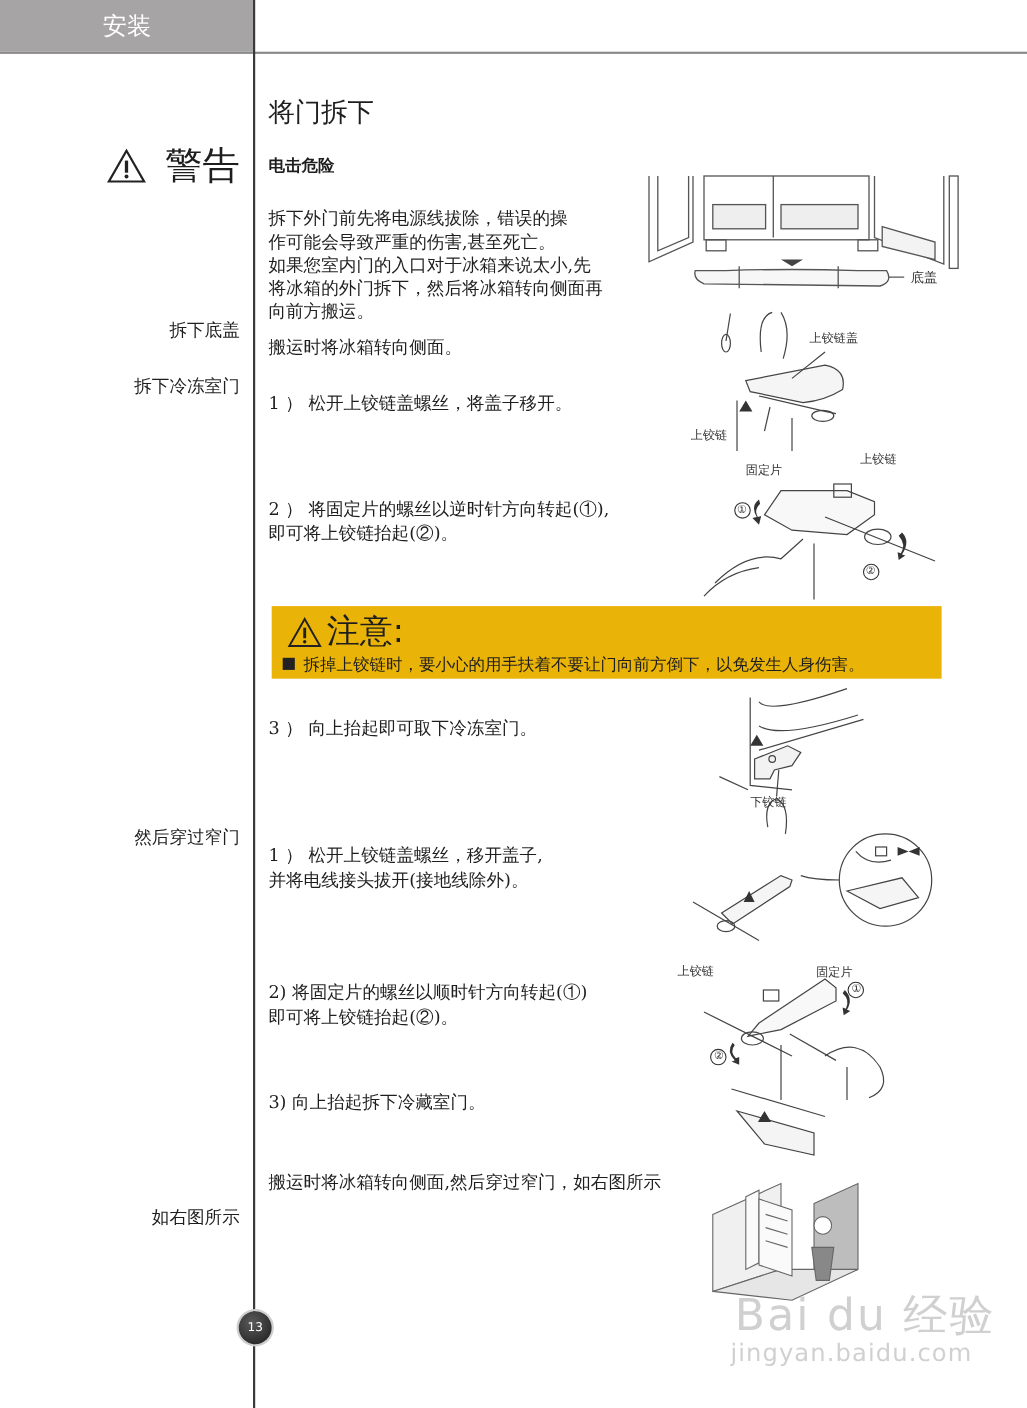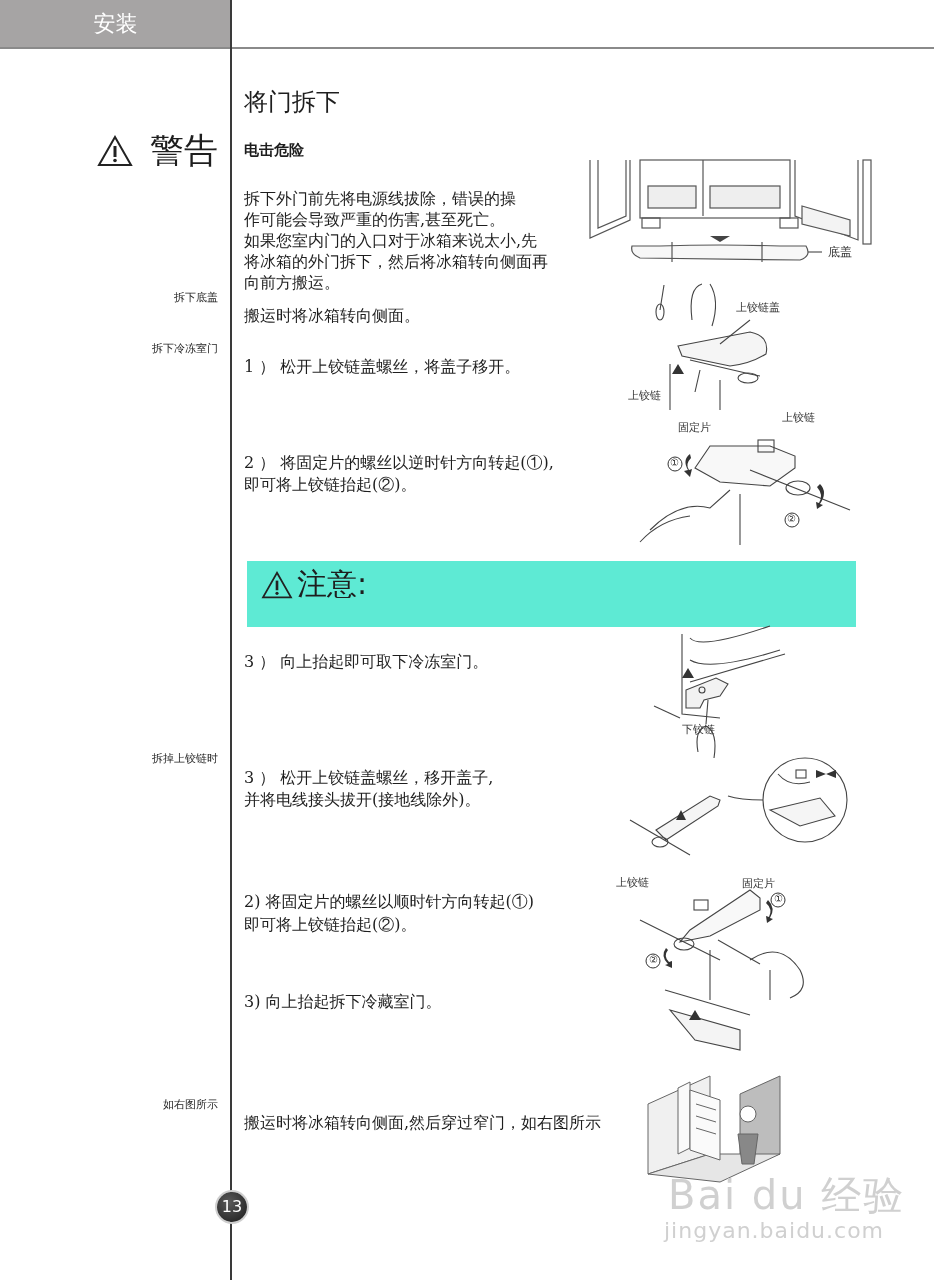--- a/index.html
+++ b/index.html
@@ -7,35 +7,35 @@
          font-family:"DejaVu Serif","Liberation Serif",serif; color:#1e1e1e; }
   .sans { font-family:"DejaVu Sans","Liberation Sans",sans-serif; }
 
   
   .hdr-tab { position:absolute; left:0; top:0; width:231px; height:47px; background:#a6a4a4; }
   .hdr-tab span { position:absolute; left:0; right:0; top:9px; text-align:center; color:#fff; font-size:22px; }
   .hdr-line { position:absolute; left:0; top:47px; width:934px; height:2px; background:#8a8a8a; }
   .vline { position:absolute; left:230px; top:0; width:2px; height:1280px; background:#3a3a3a; }
 
   .abs { position:absolute; }
-  .lbl { position:absolute; right:716px; font-size:11px; text-align:right; white-space:nowrap; }
+  .lbl { position:absolute; right:716px; font-size:16px; text-align:right; white-space:nowrap; }
   .txt { position:absolute; left:244px; font-size:16px; line-height:21px; white-space:nowrap;margin-top:16px; }
 
   .title { left:244px; top:86px; font-size:24px; font-weight:normal; }
   .warn-big { position:absolute; right:716px; top:128px; font-size:34px; display:flex; align-items:center; gap:17px; }
   .sub { left:244px; top:141px; font-size:15px; font-weight:bold;font-family:Liberation Mono, monospace; }
 
-  .caution { position:absolute; left:247px; top:551px; width:609px; height:66px; background:#5eead4;margin-top:10px; }
+  .caution { position:absolute; left:247px; top:551px; width:609px; height:66px; background:#eab308; }
   .caution .ct { position:absolute; left:14px; top:3px; font-size:30px; display:flex; align-items:center; gap:4px; }
   .caution .cl { position:absolute; left:10px; top:44px; font-size:15px; white-space:nowrap; }
   .caution .sq { display:inline-block; width:11px; height:11px; background:#222; margin-right:8px; vertical-align:0px; }
 
   .pagenum { position:absolute; left:217px; top:1192px; width:30px; height:30px; border-radius:50%;
              background:radial-gradient(circle at 40% 35%, #5a5a5a, #1a1a1a); box-shadow:0 0 0 2px #cfcfcf;
-             color:#fff; font-size:16px; text-align:center; line-height:30px; }
+             color:#fff; font-size:11px; text-align:center; line-height:30px; }
 
   .fig { position:absolute; }
   .fig-label { position:absolute; font-size:11px; white-space:nowrap; color:#333; }
 
   .wm { position:absolute; color:rgba(200,200,200,0.85); font-weight:normal; white-space:nowrap; }
 </style>
 </head>
 <body>
 
 <div class="hdr-tab">
@@ -130,20 +130,23 @@
 
 <div class="caution">
   <div class="ct sans">
     <svg width="32" height="28" viewBox="0 0 36 32">
       <path d="M18 2 L34 30 L2 30 Z" fill="none" stroke="#222" stroke-width="2"></path>
       <rect x="16.5" y="11" width="3" height="11" fill="#222"></rect>
       <circle cx="18" cy="25.5" r="1.8" fill="#222"></circle>
     </svg>
     <span>注意:</span>
   </div>
+  <div class="cl">
+    <span class="sq"></span><span>拆掉上铰链时，要小心的用手扶着不要让门向前方倒下，以免发生人身伤害。</span>
+  </div>
 </div>
 
 <div class="txt" style="top:635px">3 ） 向上抬起即可取下冷冻室门。</div>
 
 <div class="fig" style="left:620px;top:620px;width:314px;height:240px;">
   <svg width="314" height="240" viewBox="0 0 314 240">
     <g fill="none" stroke="#444" stroke-width="1.1">
       <path d="M62 14 L62 94 L100 98"></path>
       <path d="M70 18 Q80 30 150 6"></path>
       <path d="M70 40 Q90 52 160 30"></path>
@@ -162,22 +165,22 @@
       <path d="M158 154 Q170 168 190 162"></path>
       <rect x="176" y="150" width="10" height="8"></rect>
     </g>
     <path d="M62 58 l6 -10 l6 10 Z" fill="#333"></path>
     <path d="M56 200 l5 -10 l5 10 Z" fill="#333"></path>
     <path d="M196 150 l10 4 l-10 4 Z M206 154 l10 -4 l0 8 Z" fill="#333"></path>
   </svg>
   <span class="fig-label" style="left:62px;top:102px">下铰链</span>
 </div>
 
-<div class="lbl sans" style="top:751px">拆掉上铰链时</div>
-<div class="txt" style="top:751px">3 ） 松开上铰链盖螺丝，移开盖子,</div>
+<div class="lbl sans" style="top:751px">然后穿过窄门</div>
+<div class="txt" style="top:751px">1 ） 松开上铰链盖螺丝，移开盖子,</div>
 <div class="txt" style="top:773px">       并将电线接头拔开(接地线除外)。</div>
 <div class="txt" style="top:875px">2)  将固定片的螺丝以顺时针方向转起(①)</div>
 <div class="txt" style="top:898px">      即可将上铰链抬起(②)。</div>
 <div class="txt" style="top:975px">3)  向上抬起拆下冷藏室门。</div>
 
 <div class="fig" style="left:610px;top:870px;width:210px;height:195px;">
   <svg width="210" height="195" viewBox="0 0 210 195">
     <g fill="none" stroke="#444" stroke-width="1.1">
       <path d="M80 60 L140 20 L150 28 L150 40 L100 66 L70 72 Z" fill="#f8f8f8"></path>
       <rect x="84" y="30" width="14" height="10"></rect>
@@ -196,21 +199,21 @@
     <circle cx="168" cy="30" r="7" fill="none" stroke="#333"></circle>
     <circle cx="43" cy="91" r="7" fill="none" stroke="#333"></circle>
   </svg>
   <span class="fig-label" style="left:6px;top:5px">上铰链</span>
   <span class="fig-label" style="left:132px;top:6px">固定片</span>
   <span class="fig-label" style="left:164px;top:23px;font-size:10px">①</span>
   <span class="fig-label" style="left:39px;top:84px;font-size:10px">②</span>
 </div>
 
 <div class="lbl sans" style="top:1097px">如右图所示</div>
-<div class="txt" style="top:1096px">搬运时将冰箱转向侧面,然后穿过窄门，如右图所示</div>
+<div class="txt" style="top:1048px">搬运时将冰箱转向侧面,然后穿过窄门，如右图所示</div>
 
 <div class="fig" style="left:640px;top:1074px;width:150px;height:110px;">
   <svg width="150" height="110" viewBox="0 0 150 110">
     <g stroke="#666" stroke-width="1">
       <path d="M8 30 L70 2 L70 80 L8 100 Z" fill="#f0f0f0"></path>
       <path d="M100 20 L140 2 L140 80 L100 92 Z" fill="#bdbdbd"></path>
       <path d="M8 100 L70 80 L140 80 L80 108 Z" fill="#e6e6e6"></path>
       <path d="M38 14 L50 8 L50 74 L38 80 Z" fill="#fafafa"></path>
       <path d="M50 16 L80 26 L80 86 L50 76 Z" fill="#fafafa"></path>
       <line x1="56" y1="30" x2="76" y2="36"></line>

